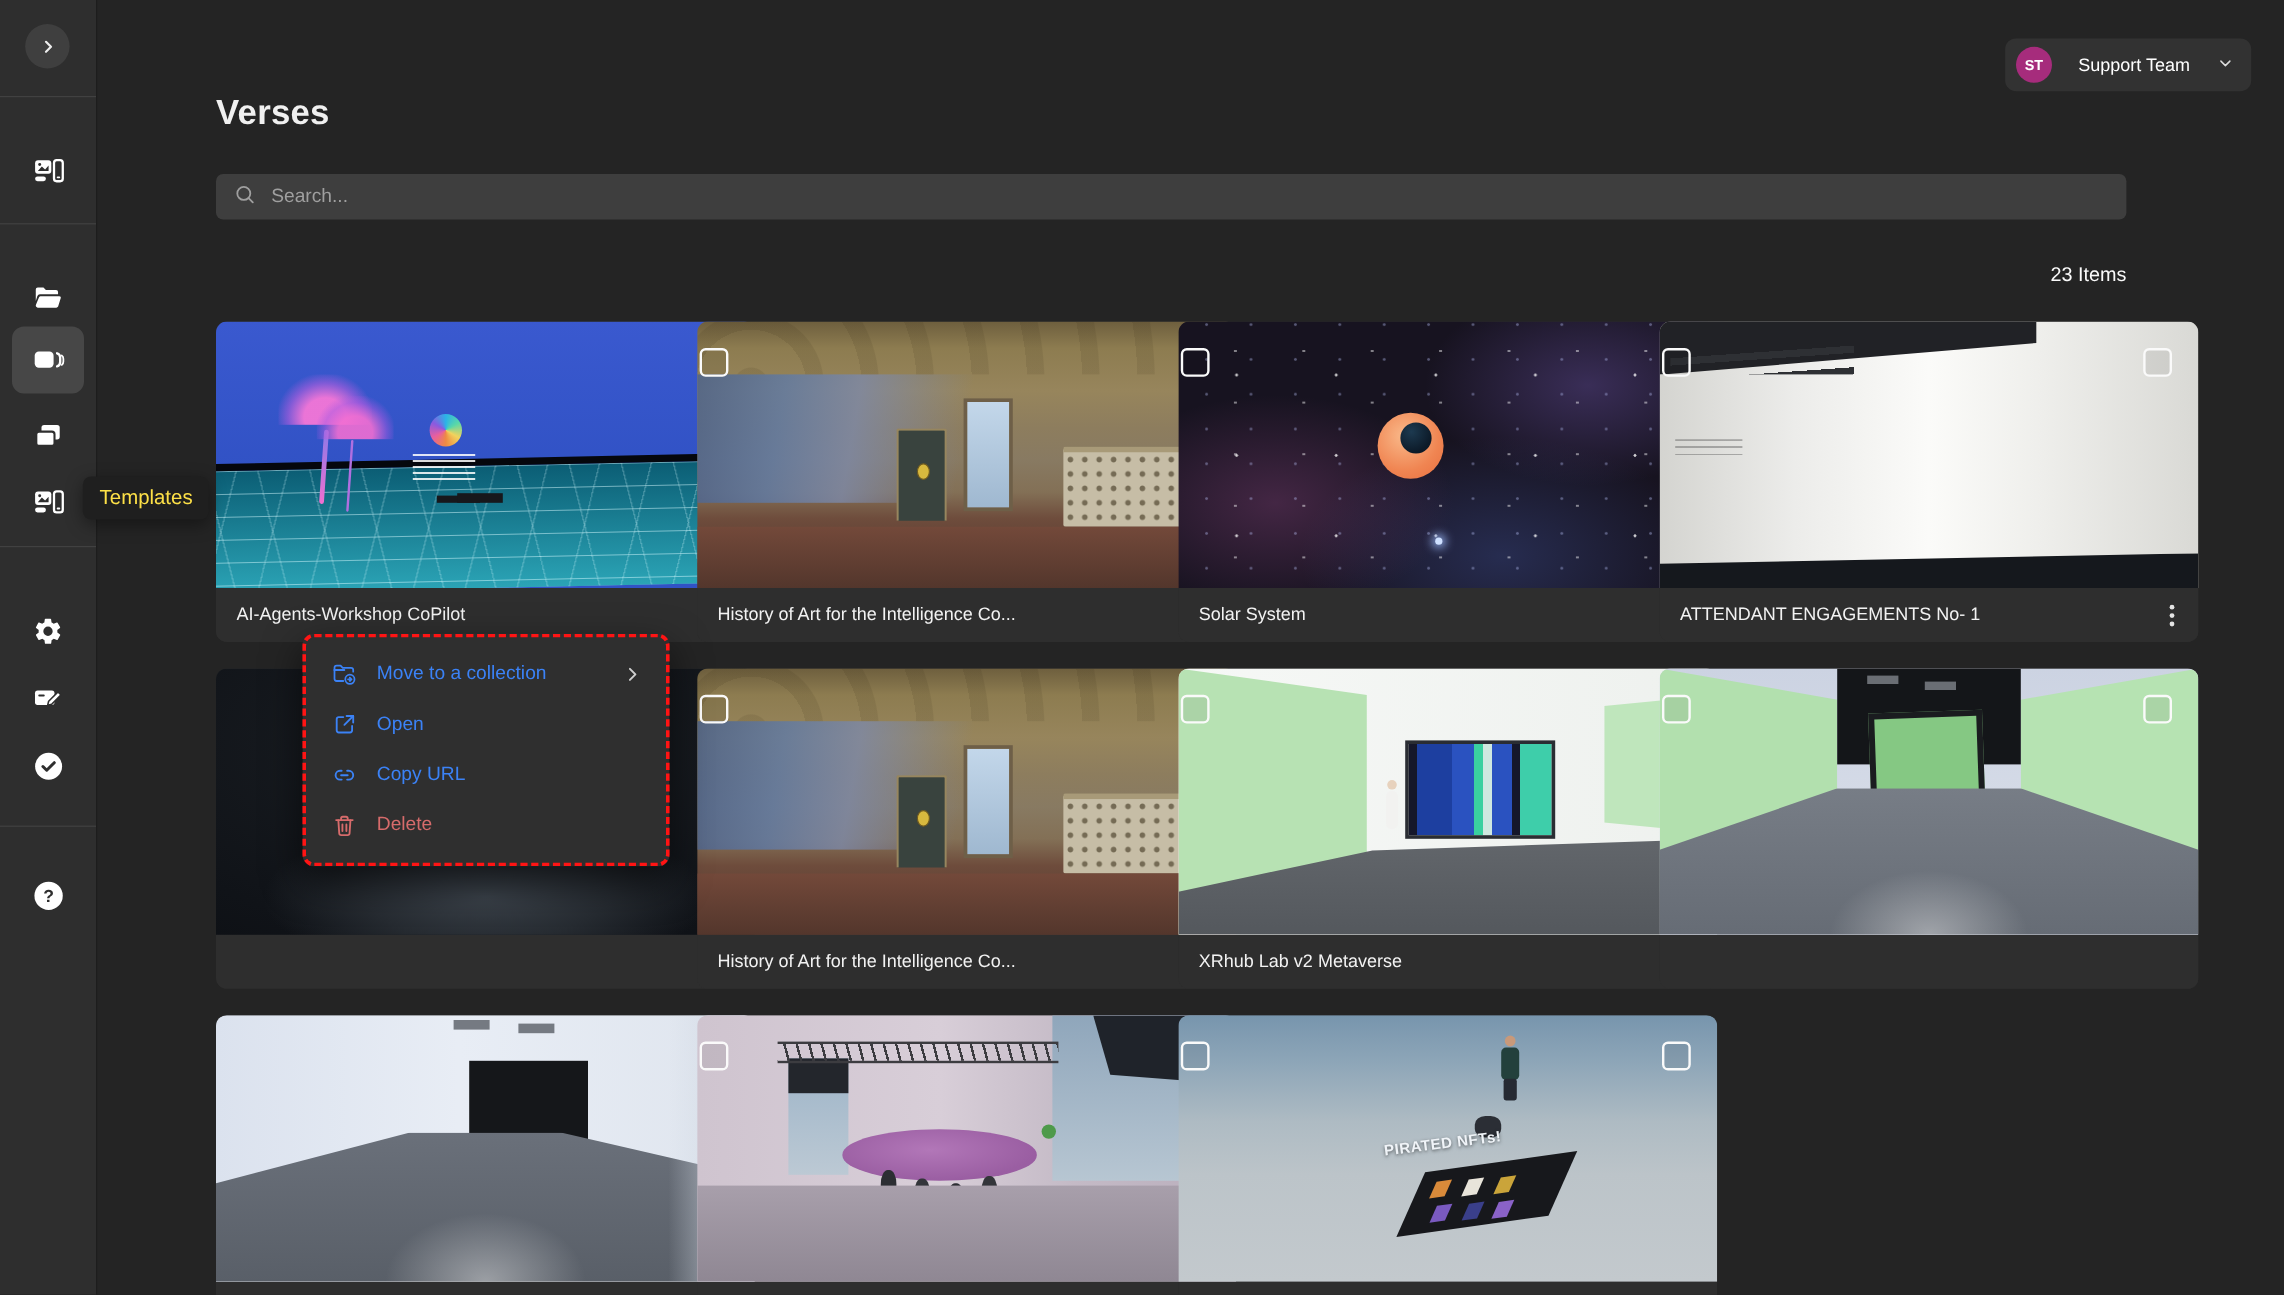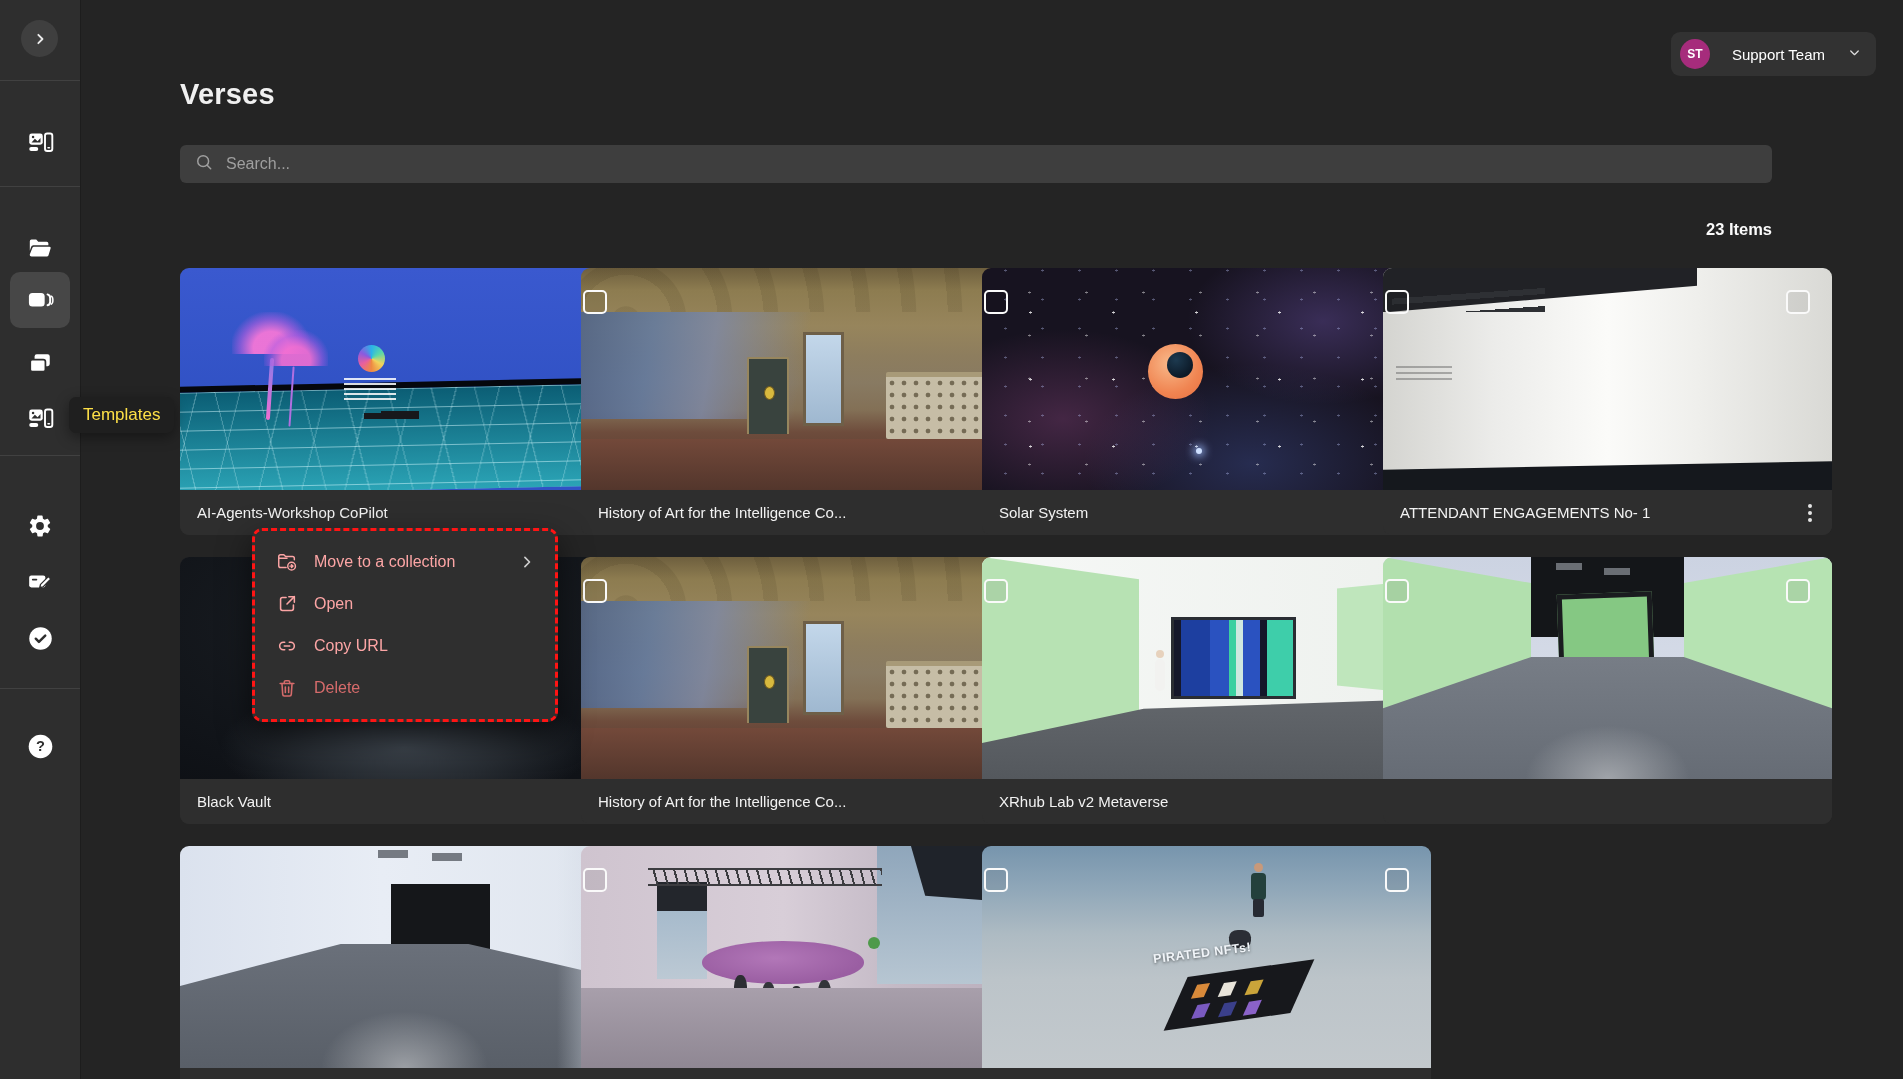--- a/index.html
+++ b/index.html
@@ -15,38 +15,38 @@
   .sb-btn svg{display:block}
   .sb-btn.expand{left:21px;width:37px;height:37px;border-radius:50%;background:#3f3f3f}
   .sb-btn.active-tile{left:10px;width:60px;height:56px;background:#474747;border-radius:10px}
   .sb-tooltip{position:absolute;left:69px;top:397px;z-index:45;background:#1f1f1f;color:#fde047;font-size:17px;padding:8px 14px;border-radius:7px;box-shadow:0 4px 14px rgba(0,0,0,.4)}
   
   .page-title{position:absolute;left:180px;top:78px;font-size:29px;font-weight:700;letter-spacing:.2px;margin:0}
   .searchbar{position:absolute;left:180px;top:145px;width:1592px;height:38px;background:#3e3e3e;border-radius:6px;display:flex;align-items:center;padding:0 0 0 14px;box-sizing:border-box}
   .searchbar svg{flex:0 0 auto;margin-right:10px}
   .searchbar input{flex:1;background:transparent;border:none;outline:none;color:#e8e8e8;font-size:16px;font-family:inherit}
   .searchbar input::placeholder{color:#9f9f9f}
-  .items-count{position:absolute;right:131px;top:220px;font-size:16.5px;font-weight:700;color:#fafafa}
+  .items-count{position:absolute;right:131px;top:220px;font-size:16.5px;font-weight:400;color:#fafafa}
   .user-pill{position:absolute;top:32px;right:27px;height:44px;display:flex;align-items:center;gap:22px;padding:0 14px 0 9px;background:#323232;border-radius:9px;border:none;cursor:pointer;color:#fff}
   .user-avatar{width:30px;height:30px;border-radius:50%;background:var(--avatar,#a62c7c);display:flex;align-items:center;justify-content:center;font-size:12px;font-weight:700;color:#fff}
   .user-name{font-size:15px;font-weight:400;color:#fff}
   
   .grid{position:absolute;left:180px;top:268px;width:1592px;display:grid;grid-template-columns:repeat(4,389px);column-gap:12px;row-gap:22px;z-index:10}
   .card{width:449px;height:267px;background:#2e2e2e;border-radius:9px;overflow:hidden;cursor:pointer}
   .thumb{position:relative;height:222px;overflow:hidden;background:#333}
   .thumb i{position:absolute;display:block}
   .checkbox{position:absolute;top:22px;right:22px;width:20px;height:20px;border:2px solid #fafafa;border-radius:5px;z-index:8;background:rgba(20,20,20,.07)}
   .card-bar{height:45px;display:flex;align-items:center;padding:0 10px 0 17px;box-sizing:border-box;gap:8px;background:#2e2e2e}
   .card-title{flex:1;font-size:15px;color:#f2f2f2;white-space:nowrap;overflow:hidden;text-overflow:ellipsis}
   .kebab{display:flex;flex-direction:column;align-items:center;gap:3px;background:none;border:none;cursor:pointer;color:#e4e4e4;padding:8px 10px}
   .kebab i{width:4px;height:4px;border-radius:50%;background:currentColor}
   .kebab.active{color:var(--kebab-active,#e27fd2)}
   
   .context-menu{position:absolute;left:252px;top:528px;width:306px;box-sizing:border-box;z-index:60;background:#2f2f2f;border-radius:10px;box-shadow:0 12px 32px rgba(0,0,0,.55);border:3px dashed var(--annotation,#ff1414);padding:10px 0}
-  .menu-item{display:flex;align-items:center;gap:16px;height:42px;padding:0 18px 0 21px;font-size:16px;color:#fca5a5;cursor:pointer}
+  .menu-item{display:flex;align-items:center;gap:16px;height:42px;padding:0 18px 0 21px;font-size:16px;color:#3b82f6;cursor:pointer}
   .mi-icon{width:22px;height:22px;display:flex;align-items:center;justify-content:center}
   .mi-icon svg{display:block}
   .mi-label{flex:1}
   .mi-sub{width:20px;height:20px;display:flex;align-items:center;color:#cfcfcf}
   .menu-item.danger{color:var(--danger,#d66b6b)}
   
   
   .th-ai{background:linear-gradient(#3a59cf,#3152c5 56%)}
   .th-ai .l1{left:-6%;right:-6%;bottom:0;height:46%;border-top:6px solid #05070d;transform:skewY(-1.2deg);
     background:repeating-linear-gradient(to bottom,rgba(215,250,255,.5) 0 1px,transparent 1px 19px),
@@ -353,28 +353,20 @@
   <article class="card">
     <div class="thumb th-bv">
       <span class="checkbox"></span>
     <i class="l1"></i>
         <i class="l2"></i>
         <i class="l3"></i>
         <i class="l4"></i>
         <i class="l5"></i>
         <i class="l6"></i>
       </div>
-    <div class="card-bar">
-      <span class="card-title">Black Vault</span>
-      <button class="kebab">
-          <i></i>
-          <i></i>
-          <i></i>
-        </button>
-    </div>
   </article>
 
   <article class="card">
     <div class="thumb th-art">
       <span class="checkbox"></span>
     <i class="l1"></i>
         <i class="l2"></i>
         <i class="l3"></i>
         <i class="l4"></i>
         <i class="l5"></i>

